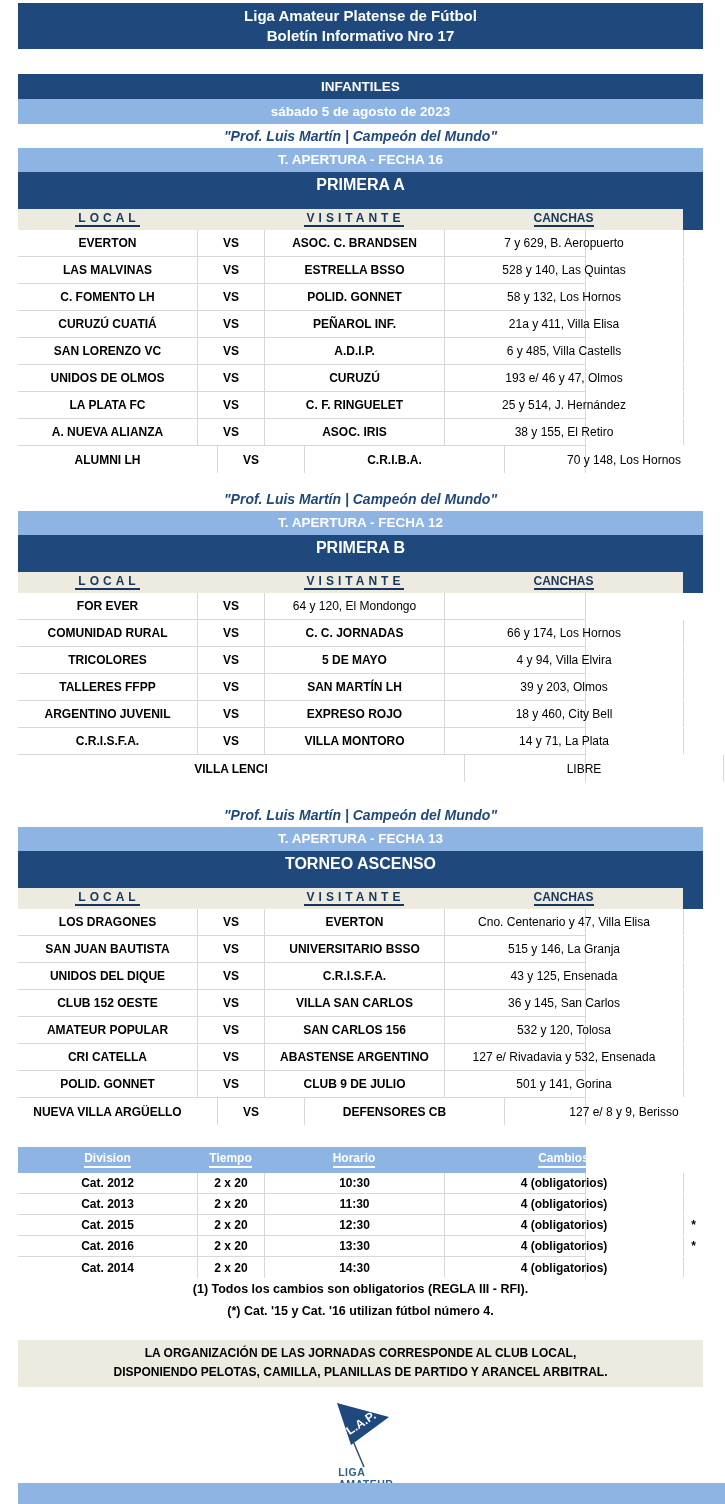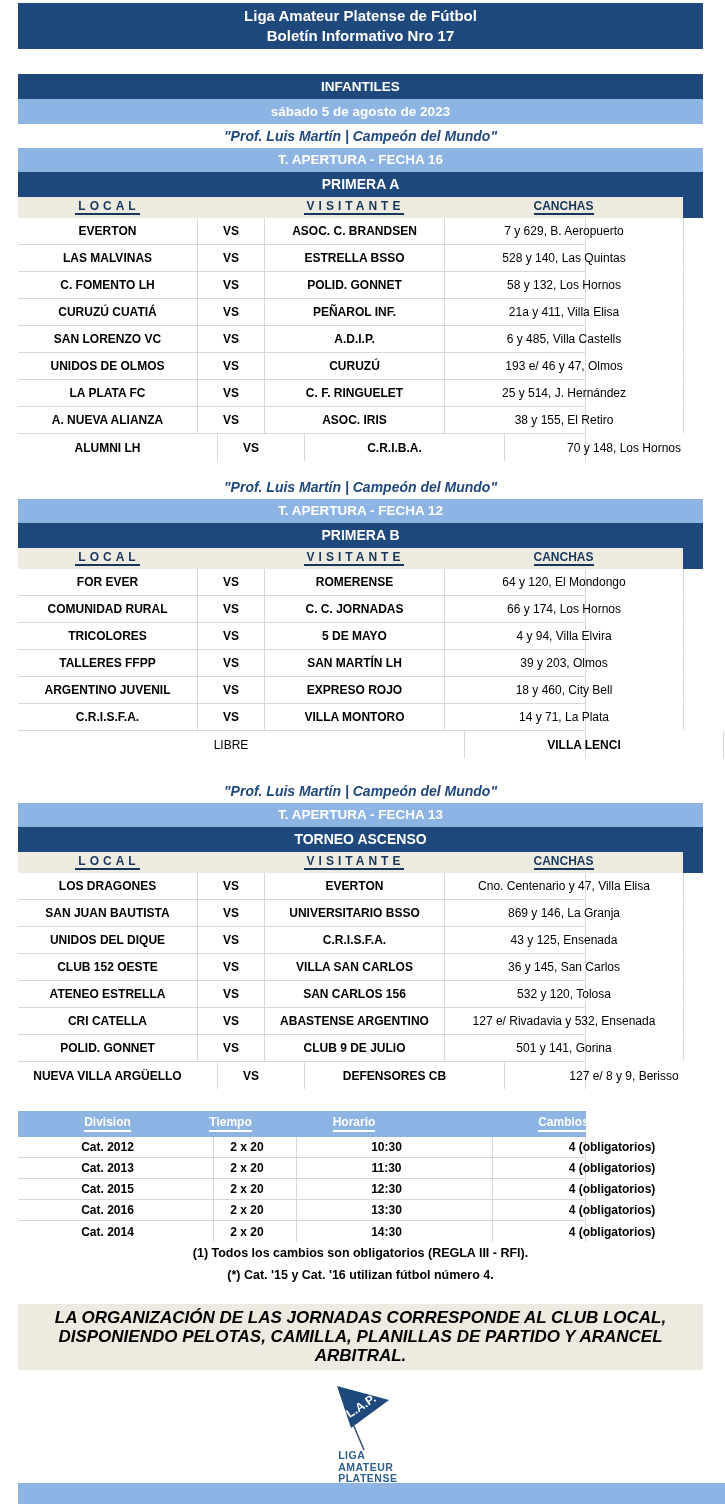--- a/index.html
+++ b/index.html
@@ -17,21 +17,21 @@
 
   .title-bar { margin-top:3px; height:46px; background:var(--navy); color:#fff;
     display:flex; flex-direction:column; align-items:center; justify-content:center;
     font-weight:700; font-size:15px; line-height:20px; }
 
   .band { height:24px; line-height:24px; text-align:center; font-weight:700; color:#fff; font-size:13.5px; }
   .navy-bg { background:var(--navy); }
   .blue-bg { background:var(--blue); }
   .cat-band { margin-top:25px; height:25px; line-height:25px; }
   .date-band { height:25px; line-height:25px; }
-  .division-band { height:25px; line-height:25px; font-size:14px; }
+  .division-band { height:37px; line-height:25px; font-size:16px; }
 
   .motto { height:24px; line-height:24px; text-align:center; font-style:italic;
     font-weight:700; font-size:14px; color:var(--navy); }
 
   .match-section { margin-top:0; }
   #sections .match-section:nth-child(2) { margin-top:14px; }
   #sections .match-section:nth-child(3) { margin-top:21px; }
 
   .mgrid { display:grid; grid-template-columns:179px 67px 180px 239px 20px; width:568px; }
   .thead { height:21px; }
@@ -47,29 +47,29 @@
   .cell { display:flex; align-items:center; justify-content:center; font-size:12px; white-space:nowrap; }
   .mrow .cell + .cell, .free-row .cell + .cell, .srow .cell + .cell { border-left:1px solid var(--border); }
   .team { font-weight:700; }
   .vs { font-weight:700; }
   .cancha { font-weight:400; }
 
   .sched { margin-top:22px; }
   .shead { height:26px; background:var(--blue); }
   .sh { display:flex; align-items:center; justify-content:center; }
   .sh-label { color:#fff; font-weight:700; font-size:12px; border-bottom:2px solid #fff; line-height:1.15; }
-  .srow { height:21px; border-bottom:1px solid var(--border); border-right:1px solid var(--border);gap:16px; }
+  .srow { height:21px; border-bottom:1px solid var(--border); border-right:1px solid var(--border); }
   .sched .srow:last-child { border-bottom:none; }
   .srow .cell { font-weight:700; }
 
   .notes { text-align:center; font-weight:700; font-size:12.5px; }
   .note-line { height:22px; line-height:22px; }
 
   .banner { margin-top:18px; background:var(--beige); padding:4px 0 5px; text-align:center;
-    font-weight:700; font-size:17px; line-height:19px;font-style:italic; }
+    font-weight:700; font-size:12px; line-height:19px; }
 
   .logo { margin-top:10px; display:flex; flex-direction:column; align-items:center; }
   .org-name { margin-top:-2px; transform:translateX(10px); font-weight:700; font-size:10.5px;
     line-height:11.5px; color:var(--logo-blue); letter-spacing:0.5px; text-align:left; }
 
   .footer-bar { position:absolute; left:18px; bottom:0; width:707px; height:21px; background:var(--blue); }
 </style>
 </head>
 <body>
 
@@ -179,21 +179,20 @@
               <div class="th-label spaced">VISITANTE</div>
             </div>
             <div class="th">
               <div class="th-label">CANCHAS</div>
             </div>
             <div class="th corner"></div>
           </div>
           <div class="mgrid mrow">
             <div class="cell team">FOR EVER</div>
             <div class="cell vs">VS</div>
-            <div class="cell team">ROMERENSE</div>
             <div class="cell cancha">64 y 120, El Mondongo</div>
             <div class="cell"></div>
           </div>
           <div class="mgrid mrow">
             <div class="cell team">COMUNIDAD RURAL</div>
             <div class="cell vs">VS</div>
             <div class="cell team">C. C. JORNADAS</div>
             <div class="cell cancha">66 y 174, Los Hornos</div>
             <div class="cell"></div>
           </div>
@@ -219,22 +218,22 @@
             <div class="cell"></div>
           </div>
           <div class="mgrid mrow">
             <div class="cell team">C.R.I.S.F.A.</div>
             <div class="cell vs">VS</div>
             <div class="cell team">VILLA MONTORO</div>
             <div class="cell cancha">14 y 71, La Plata</div>
             <div class="cell"></div>
           </div>
           <div class="mgrid free-row">
+            <div class="cell team">VILLA LENCI</div>
             <div class="cell cancha">LIBRE</div>
-            <div class="cell team">VILLA LENCI</div>
             <div class="cell"></div>
           </div>
         </div>
         <div class="match-section">
           <div class="motto">"Prof. Luis Martín | Campeón del Mundo"</div>
           <div class="band blue-bg fecha-band">T. APERTURA - FECHA 13</div>
           <div class="band navy-bg division-band">TORNEO ASCENSO</div>
           <div class="mgrid thead">
             <div class="th">
               <div class="th-label spaced">LOCAL</div>
@@ -252,39 +251,39 @@
             <div class="cell team">LOS DRAGONES</div>
             <div class="cell vs">VS</div>
             <div class="cell team">EVERTON</div>
             <div class="cell cancha">Cno. Centenario y 47, Villa Elisa</div>
             <div class="cell"></div>
           </div>
           <div class="mgrid mrow">
             <div class="cell team">SAN JUAN BAUTISTA</div>
             <div class="cell vs">VS</div>
             <div class="cell team">UNIVERSITARIO BSSO</div>
-            <div class="cell cancha">869 y 146, La Granja</div>
+            <div class="cell cancha">515 y 146, La Granja</div>
             <div class="cell"></div>
           </div>
           <div class="mgrid mrow">
             <div class="cell team">UNIDOS DEL DIQUE</div>
             <div class="cell vs">VS</div>
             <div class="cell team">C.R.I.S.F.A.</div>
             <div class="cell cancha">43 y 125, Ensenada</div>
             <div class="cell"></div>
           </div>
           <div class="mgrid mrow">
             <div class="cell team">CLUB 152 OESTE</div>
             <div class="cell vs">VS</div>
             <div class="cell team">VILLA SAN CARLOS</div>
             <div class="cell cancha">36 y 145, San Carlos</div>
             <div class="cell"></div>
           </div>
           <div class="mgrid mrow">
-            <div class="cell team">ATENEO ESTRELLA</div>
+            <div class="cell team">AMATEUR POPULAR</div>
             <div class="cell vs">VS</div>
             <div class="cell team">SAN CARLOS 156</div>
             <div class="cell cancha">532 y 120, Tolosa</div>
             <div class="cell"></div>
           </div>
           <div class="mgrid mrow">
             <div class="cell team">CRI CATELLA</div>
             <div class="cell vs">VS</div>
             <div class="cell team">ABASTENSE ARGENTINO</div>
             <div class="cell cancha">127 e/ Rivadavia y 532, Ensenada</div>

